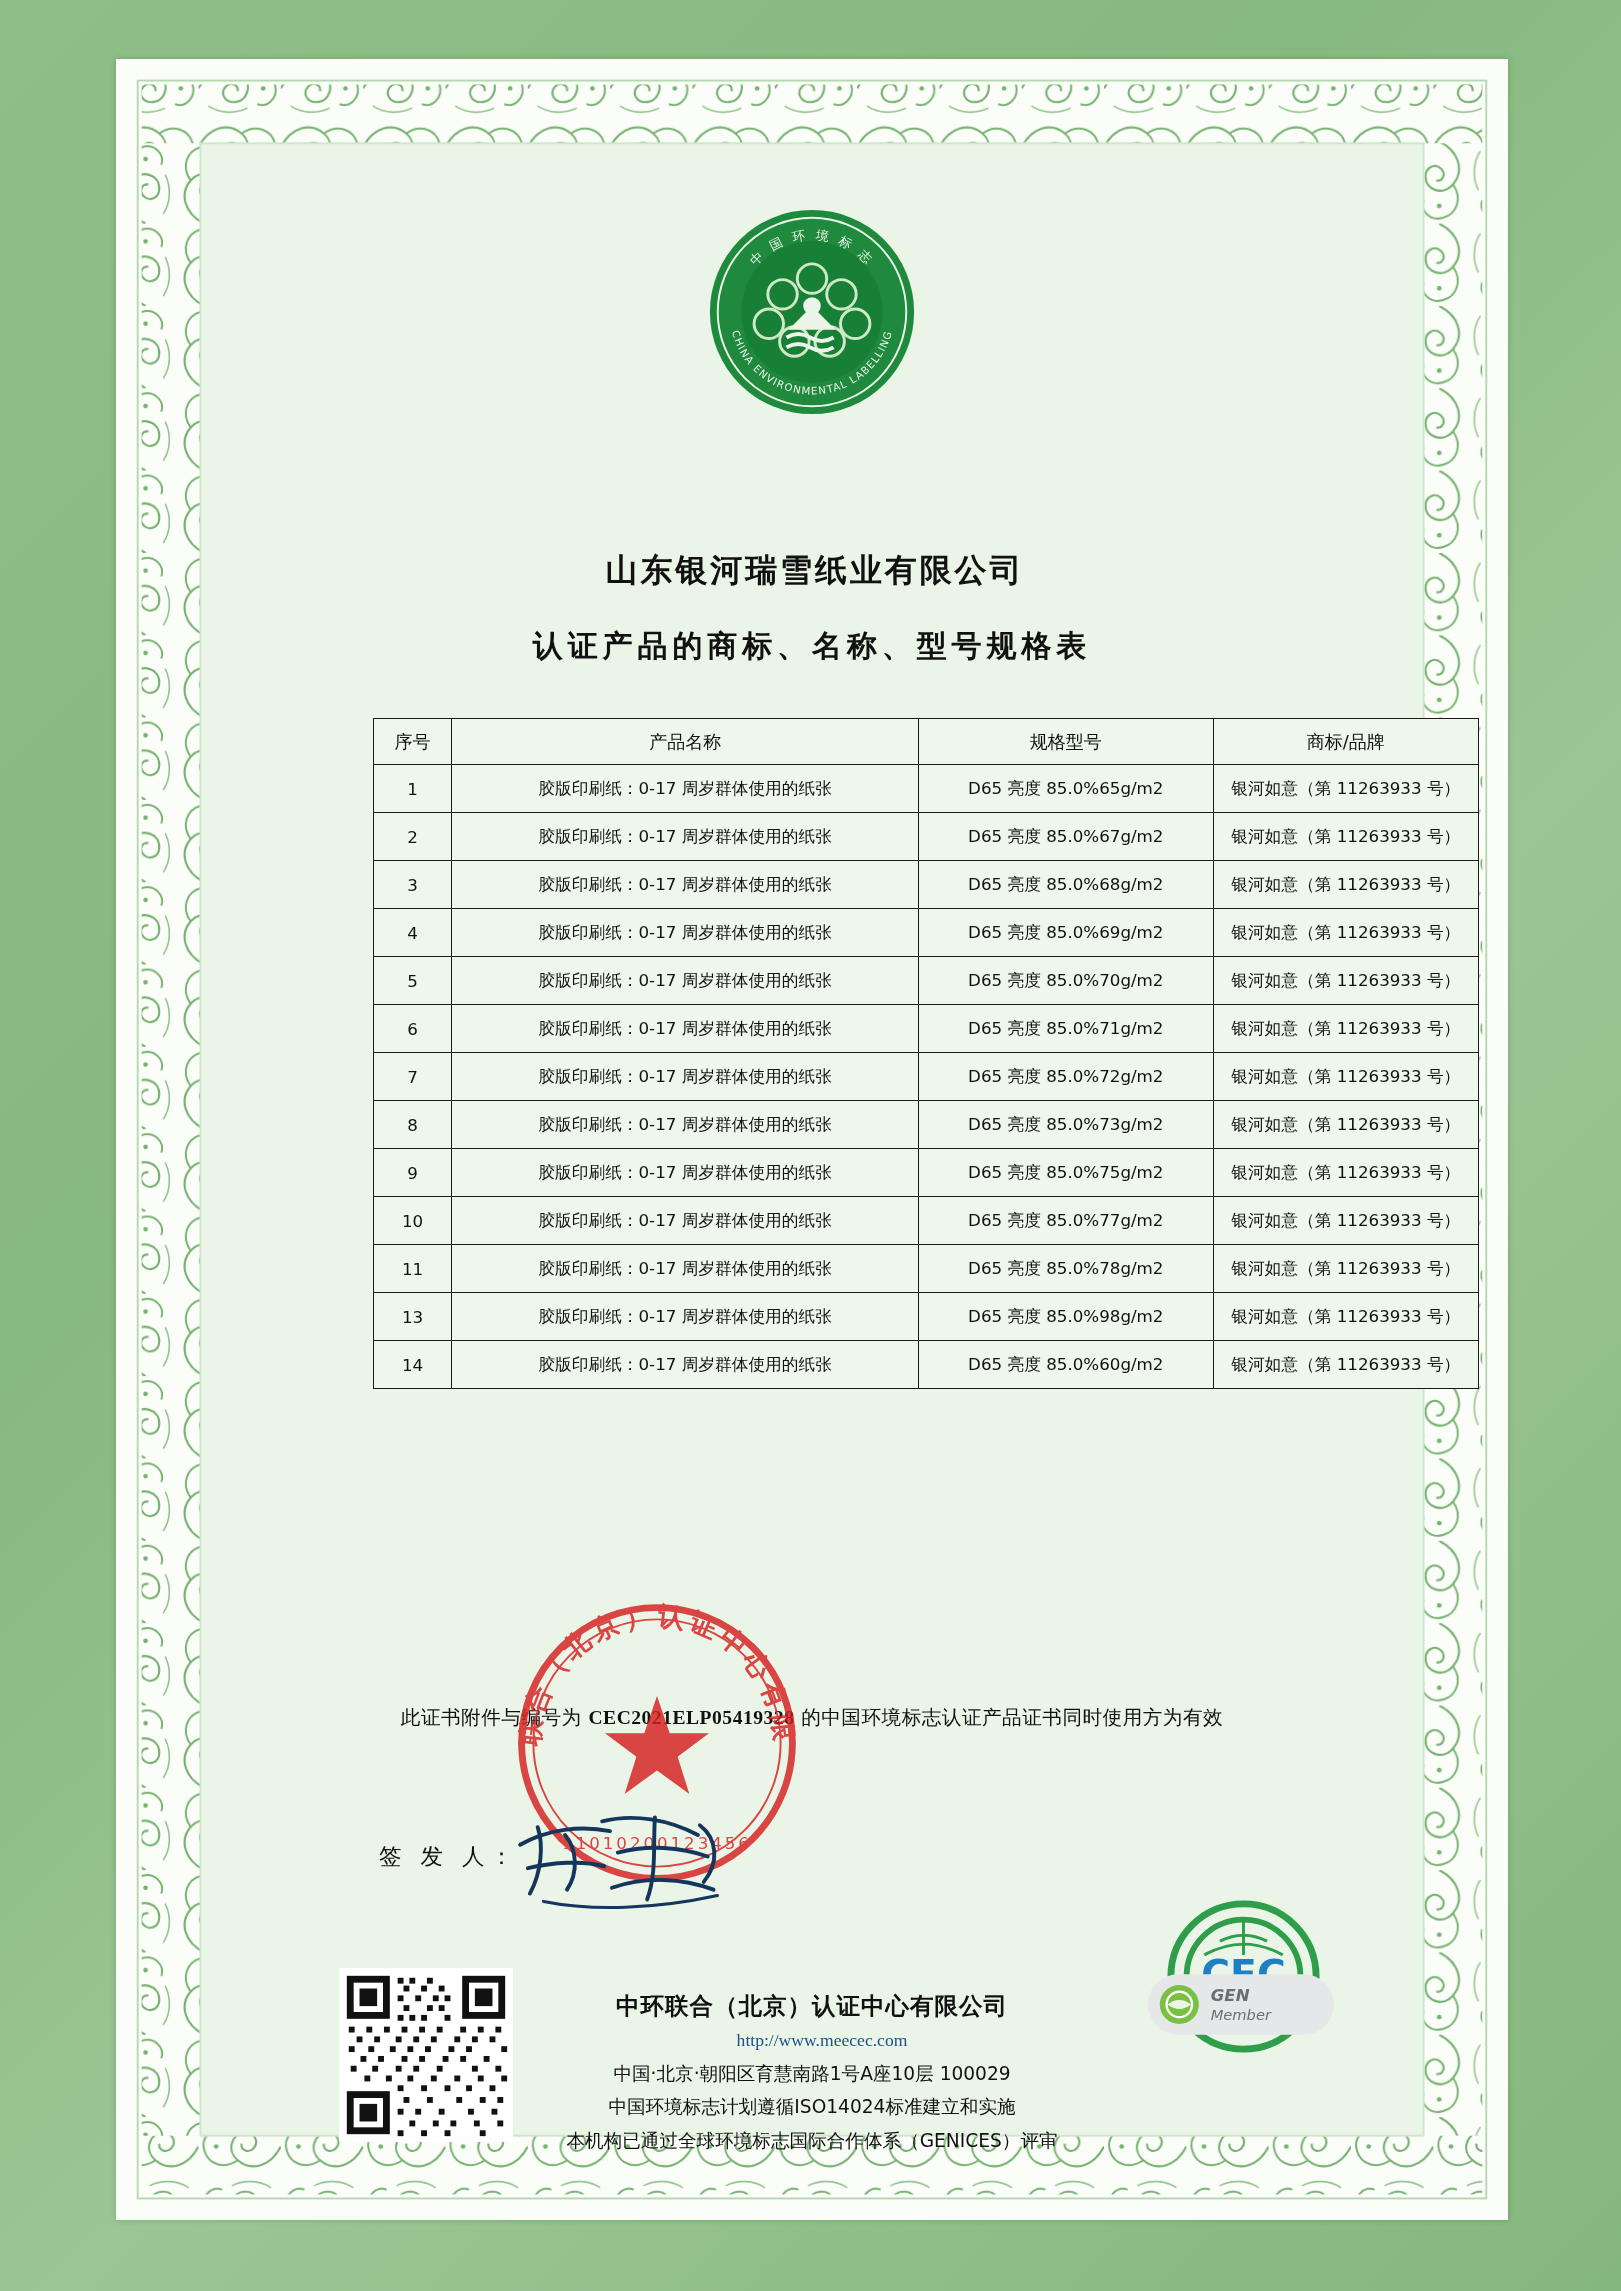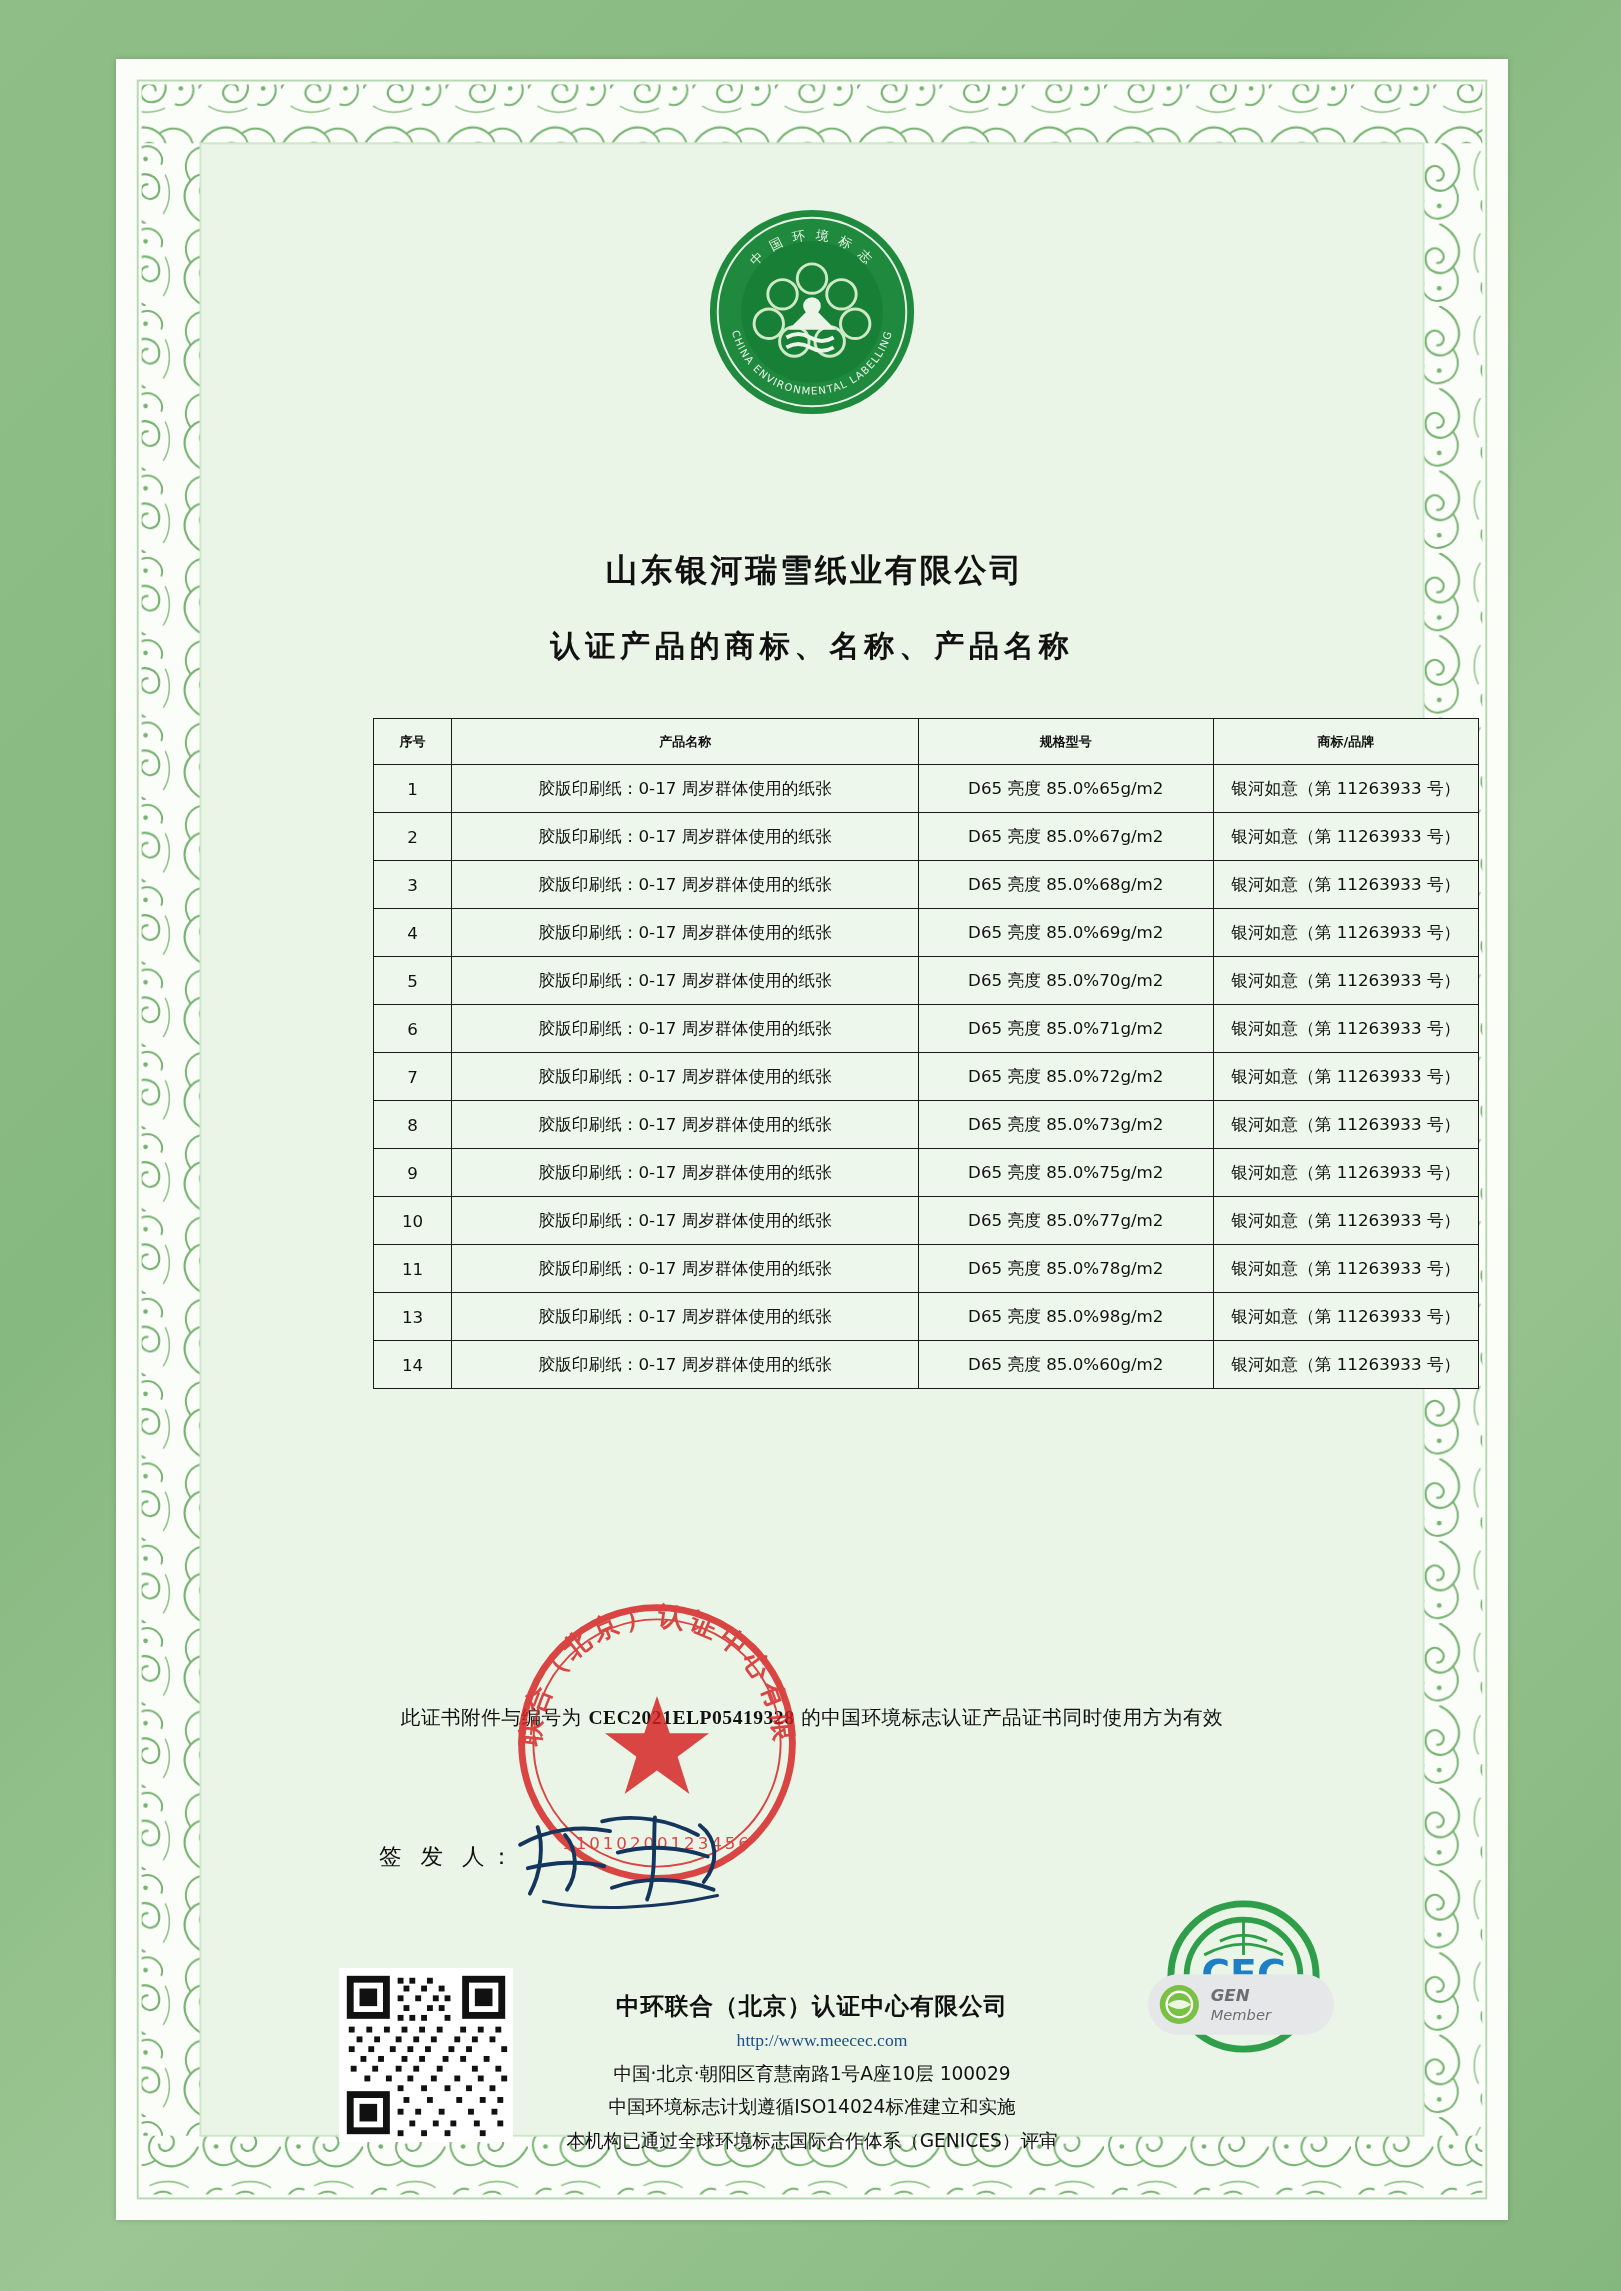--- a/index.html
+++ b/index.html
@@ -92,22 +92,22 @@
     width: 100%;
     background: #eef7ec;
   }
   table.spec th, table.spec td {
     border: 1px solid #1a1a1a;
     text-align: center;
     font-family: "DejaVu Sans", sans-serif;
     color: #111;
   }
   table.spec th {
-    font-size: 13px;
-    font-weight: bold;
+    font-size: 18px;
+    font-weight: normal;
     height: 43px;
   }
   table.spec td {
     font-size: 16.7px;
     height: 45px;
   }
   .c-idx   { width: 76px; }
   .c-name  { width: 470px; }
   .c-spec  { width: 294px; }
   .c-brand { width: 265px; }
@@ -280,21 +280,21 @@
           <text font-family="DejaVu Sans, sans-serif" font-size="13" fill="#eaf5e7" letter-spacing="3">
             <textPath href="#arcTop" startOffset="50%" text-anchor="middle">中 国 环 境 标 志</textPath>
           </text>
           <text font-family="DejaVu Sans, sans-serif" font-size="10.5" fill="#eaf5e7" letter-spacing="1.2">
             <textPath href="#arcBot" startOffset="50%" text-anchor="middle">CHINA ENVIRONMENTAL LABELLING</textPath>
           </text>
         </svg>
       </div>
 
       <div class="title-company">山东银河瑞雪纸业有限公司</div>
-      <div class="title-sub">认证产品的商标、名称、产品名称</div>
+      <div class="title-sub">认证产品的商标、名称、型号规格表</div>
 
       <div class="tbl-wrap">
         <table class="spec">
           <thead>
             <tr>
               <th class="c-idx">序号</th>
               <th class="c-name">产品名称</th>
               <th class="c-spec">规格型号</th>
               <th class="c-brand">商标/品牌</th>
             </tr>

